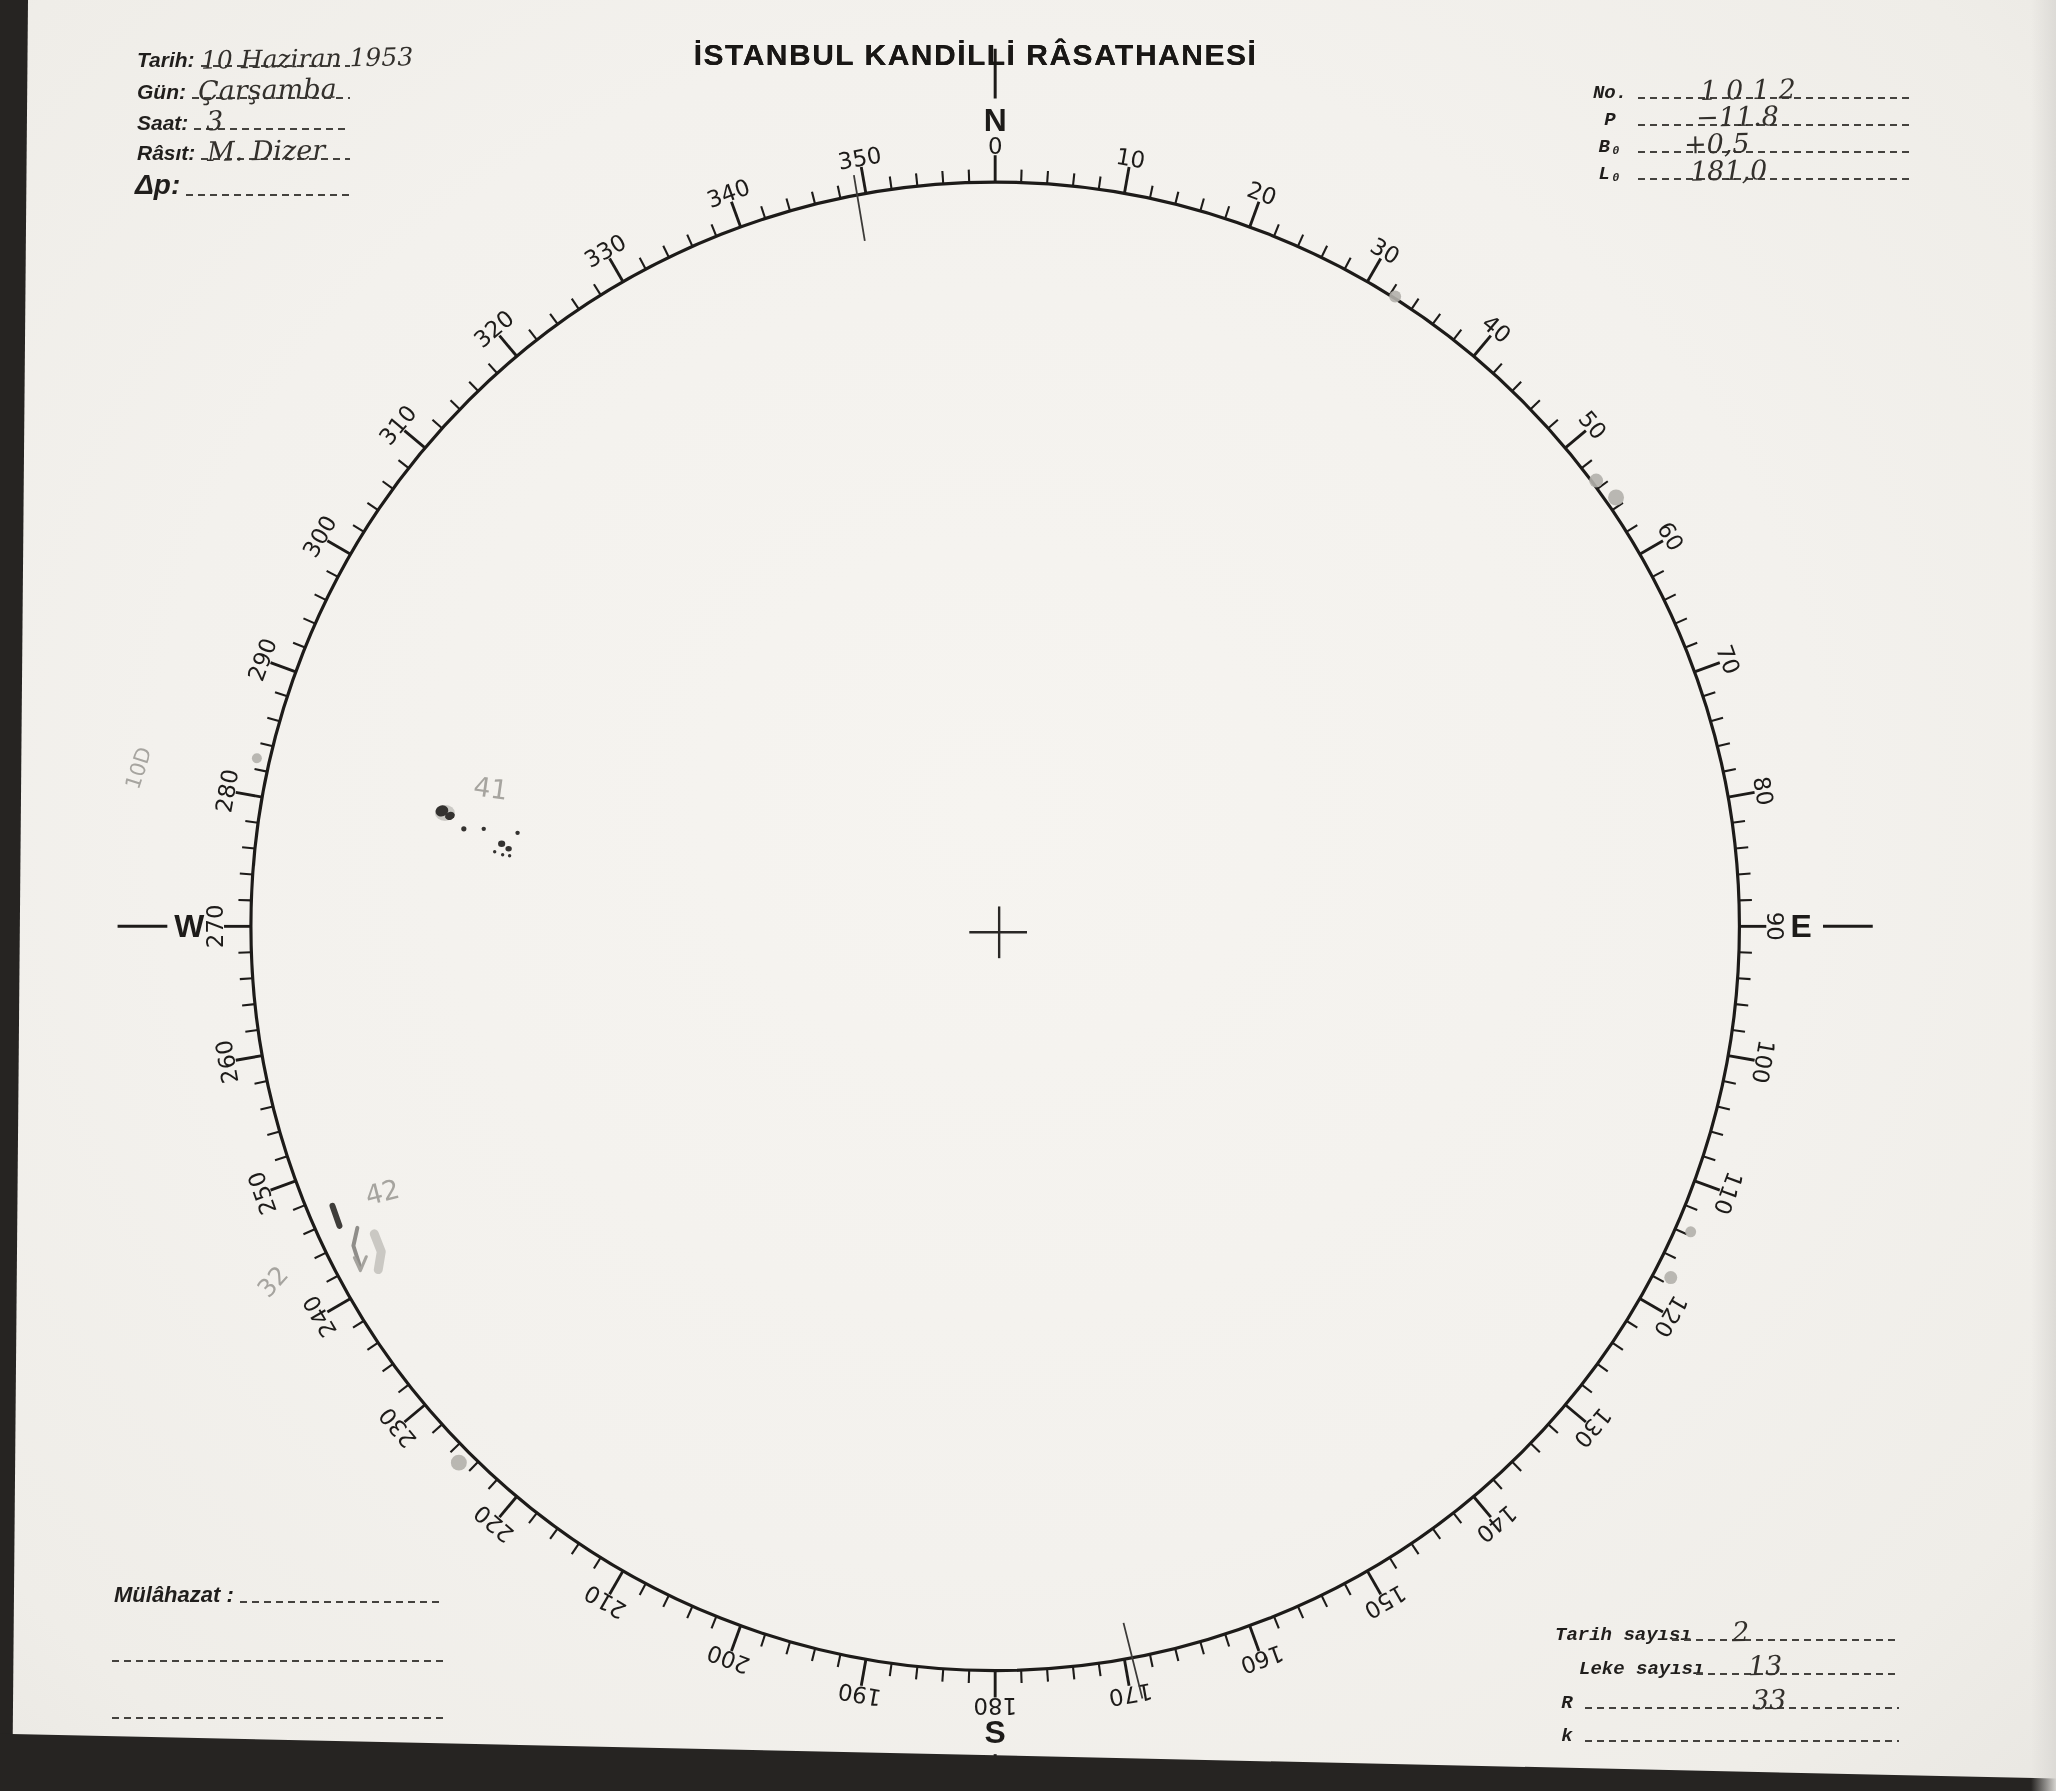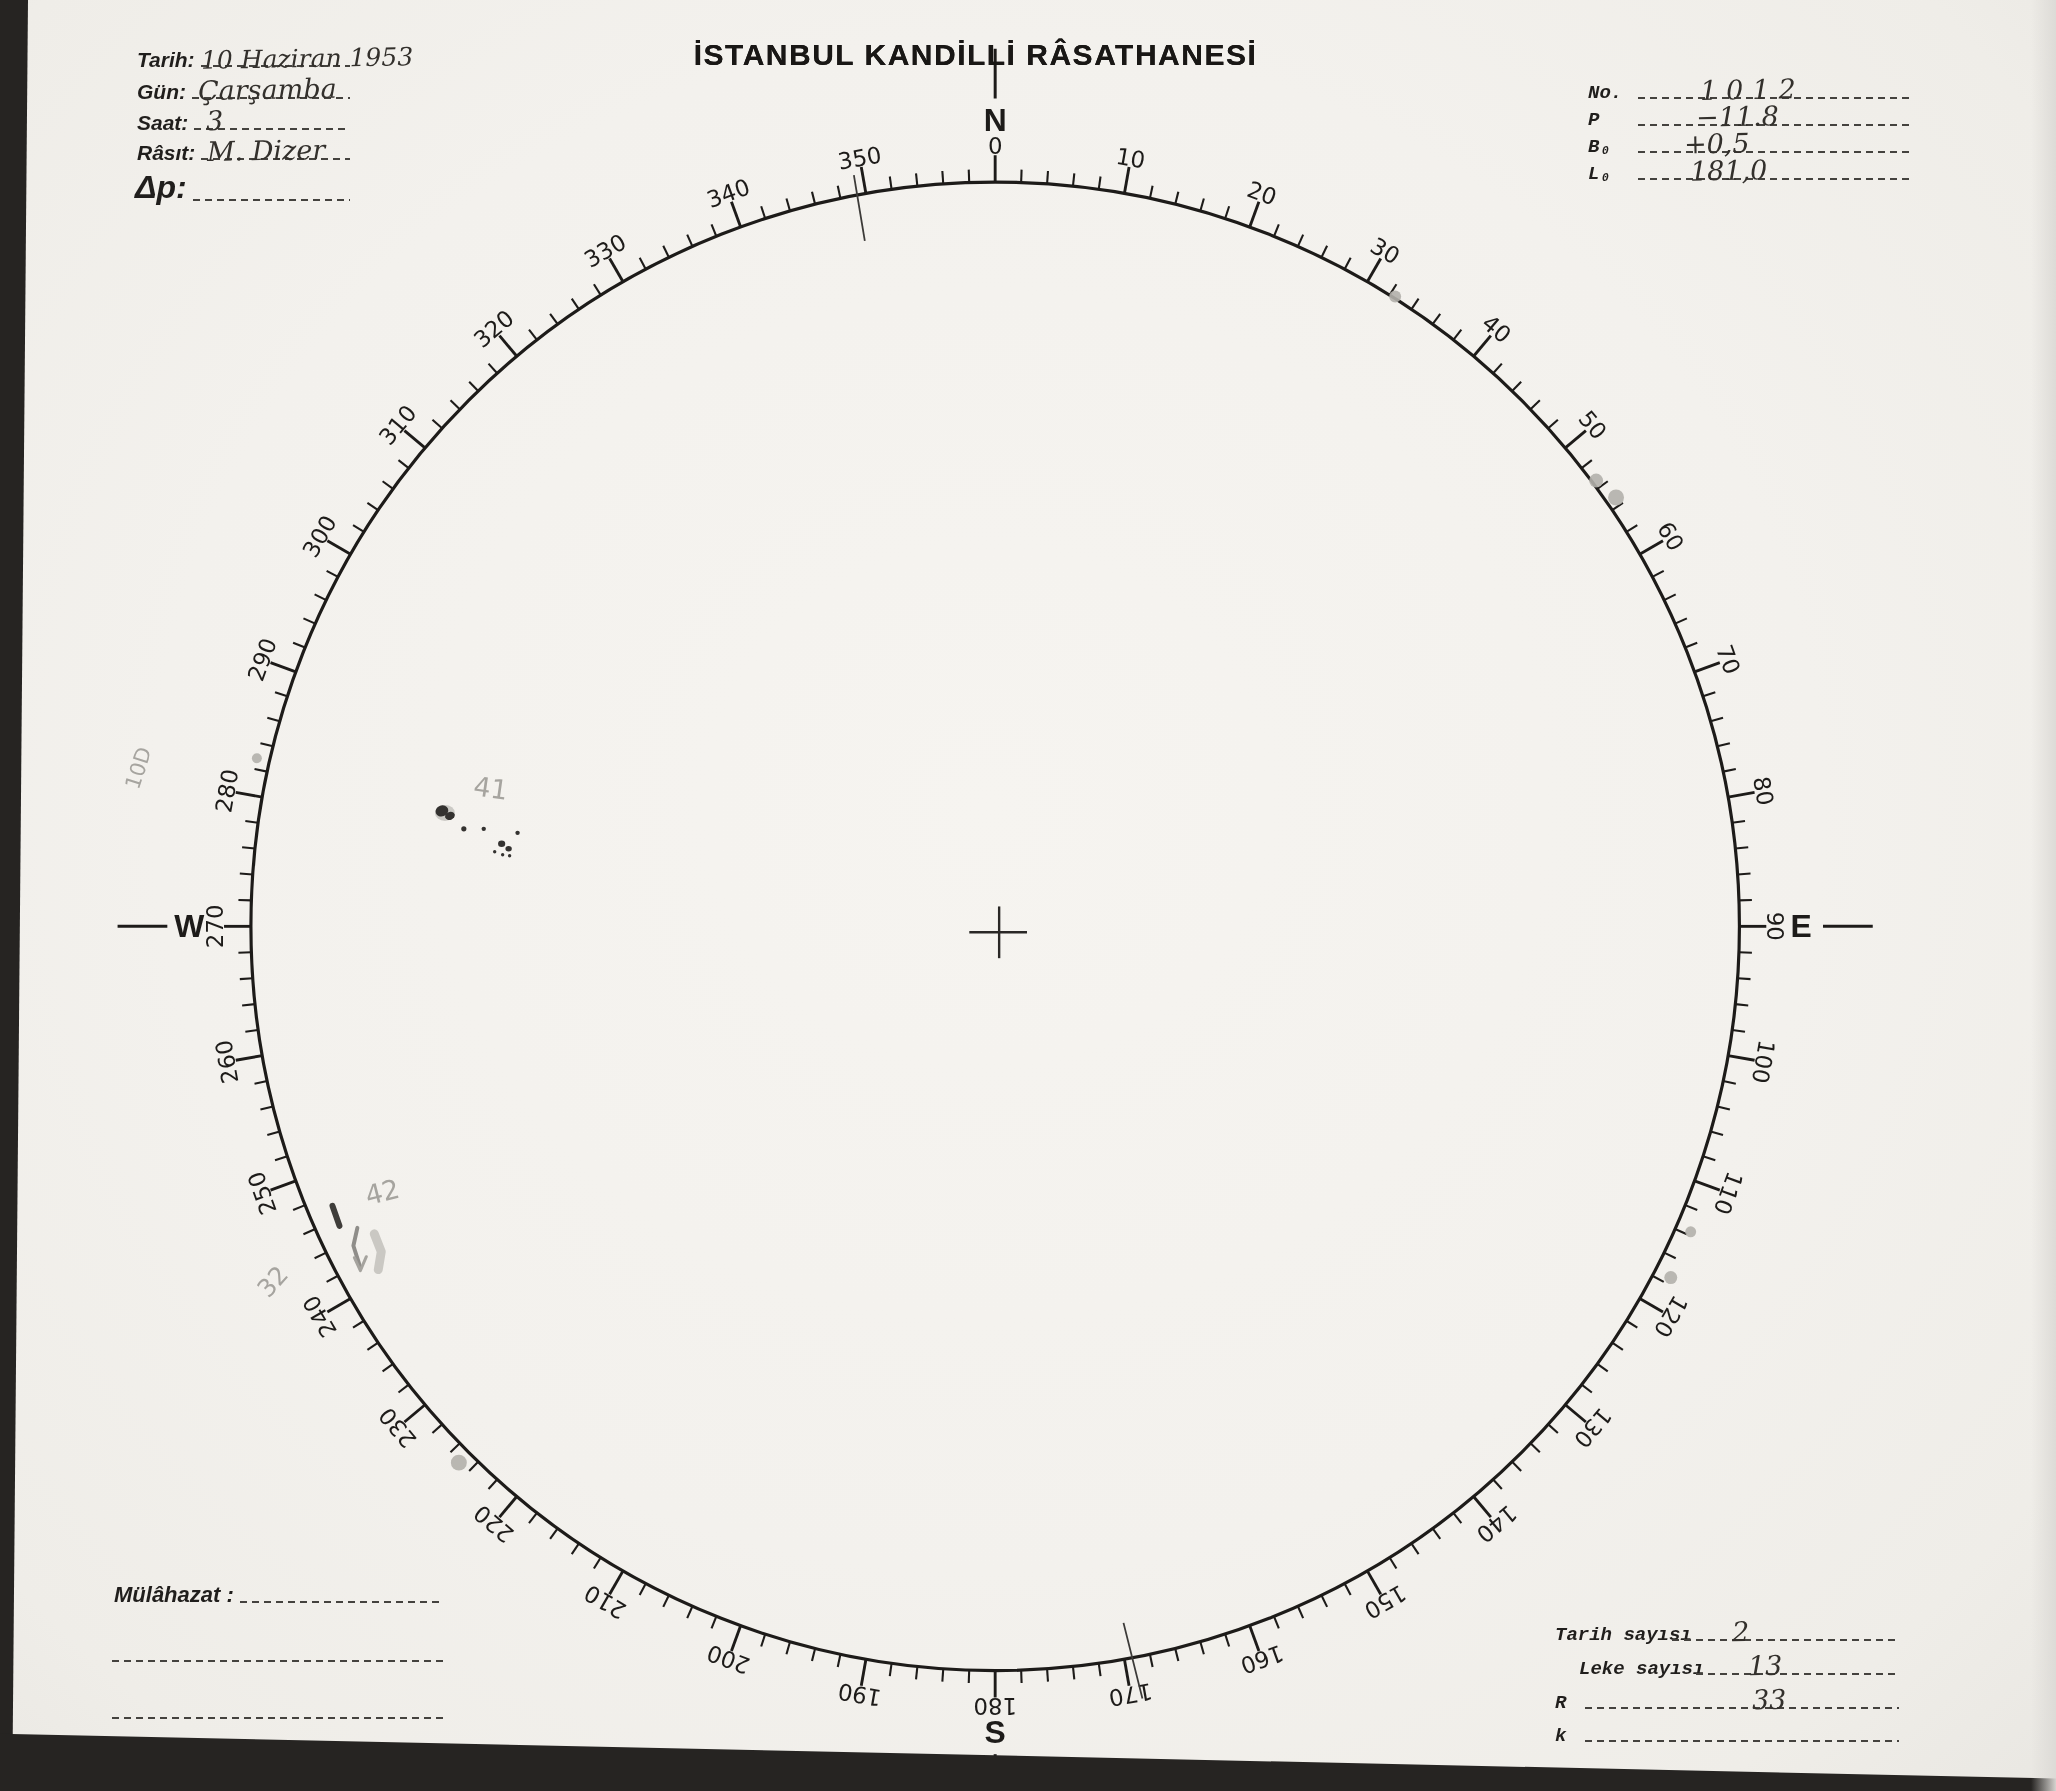--- a/index.html
+++ b/index.html
@@ -11,21 +11,21 @@
   }
   #dialsvg{position:absolute;left:0;top:0;}
 
   .title{
     position:absolute;left:687px;top:38px;width:577px;text-align:center;
     font:700 30px "Liberation Sans", sans-serif;letter-spacing:1.5px;color:#191715;
     text-shadow:0 0 0.6px #191715;
   }
 
   .row{position:absolute;display:flex;align-items:flex-end;}
-  .flabel{font:italic 700 21px "Liberation Sans", sans-serif;color:#201e1c;white-space:nowrap;padding-right:6px;}
+  .flabel{font:italic 700 21px "Liberation Sans", sans-serif;color:#201e1c;white-space:nowrap;padding-right:6px;text-align:center;}
   .flabel.small{font-size:19px;font-family:Liberation Mono, monospace;}
   .dash{flex:1;height:2px;margin-bottom:5px;position:relative;
     background:repeating-linear-gradient(90deg,#44423e 0 7px,transparent 7px 12px);}
   .hand{
     position:absolute;bottom:-6px;white-space:nowrap;
     font:italic 25px "DejaVu Serif", serif;color:#33302c;transform:rotate(-1deg);
   }
   .hand.big{font-size:27px;}
   .hand.sp{letter-spacing:9px;}
   .dashline{position:absolute;height:2px;
@@ -324,21 +324,21 @@
         <span class="hand big" style="left:12px;">3</span>
       </span>
     </div>
     <div class="row" style="left:137px;top:141px;width:213px;">
       <span class="flabel">Râsıt:</span>
       <span class="dash">
         <span class="hand big" style="left:6px;">M. Dizer</span>
       </span>
     </div>
     <div class="row" style="left:135px;top:169px;width:215px;">
-      <span class="flabel" style="font-size:32px;">Δp:</span>
+      <span class="flabel" style="font-size:28px;">Δp:</span>
       <span class="dash">
         <span class="hand"></span>
       </span>
     </div>
   </div>
 
   <div>
     <div class="row" style="left:1588px;top:82px;width:326px;">
       <span class="flabel small" style="width:44px;">No.</span>
       <span class="dash">

